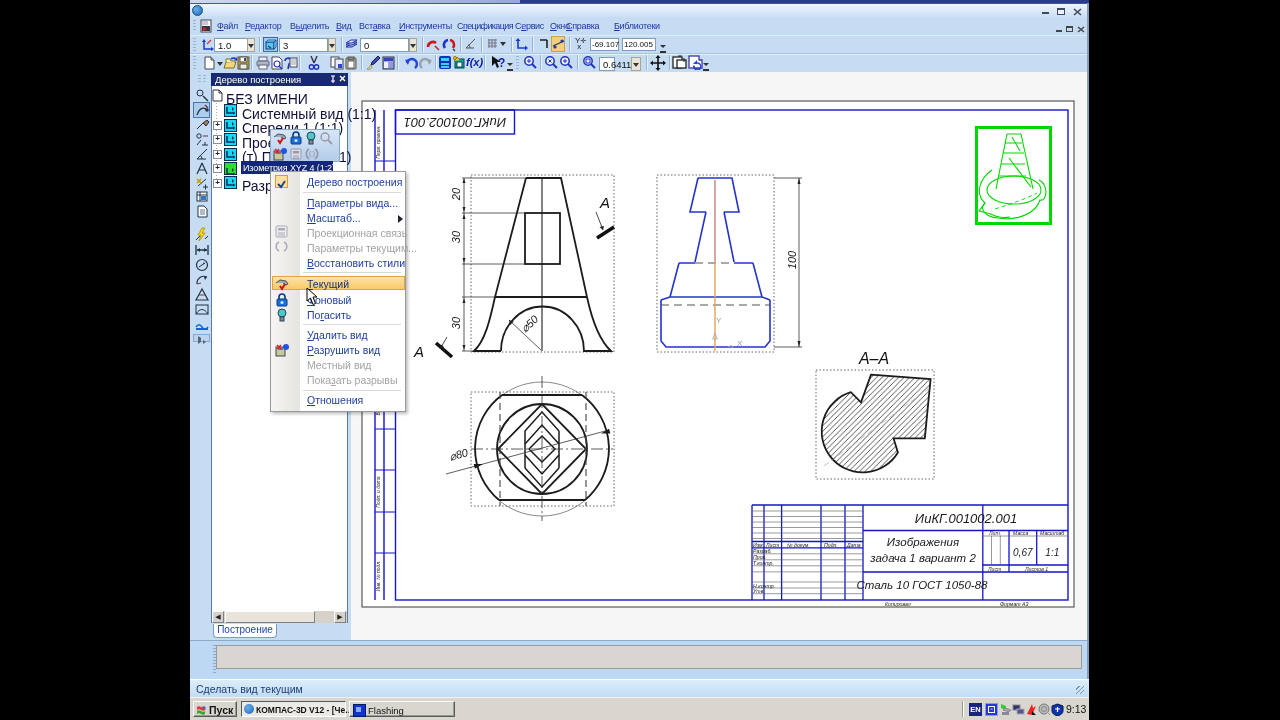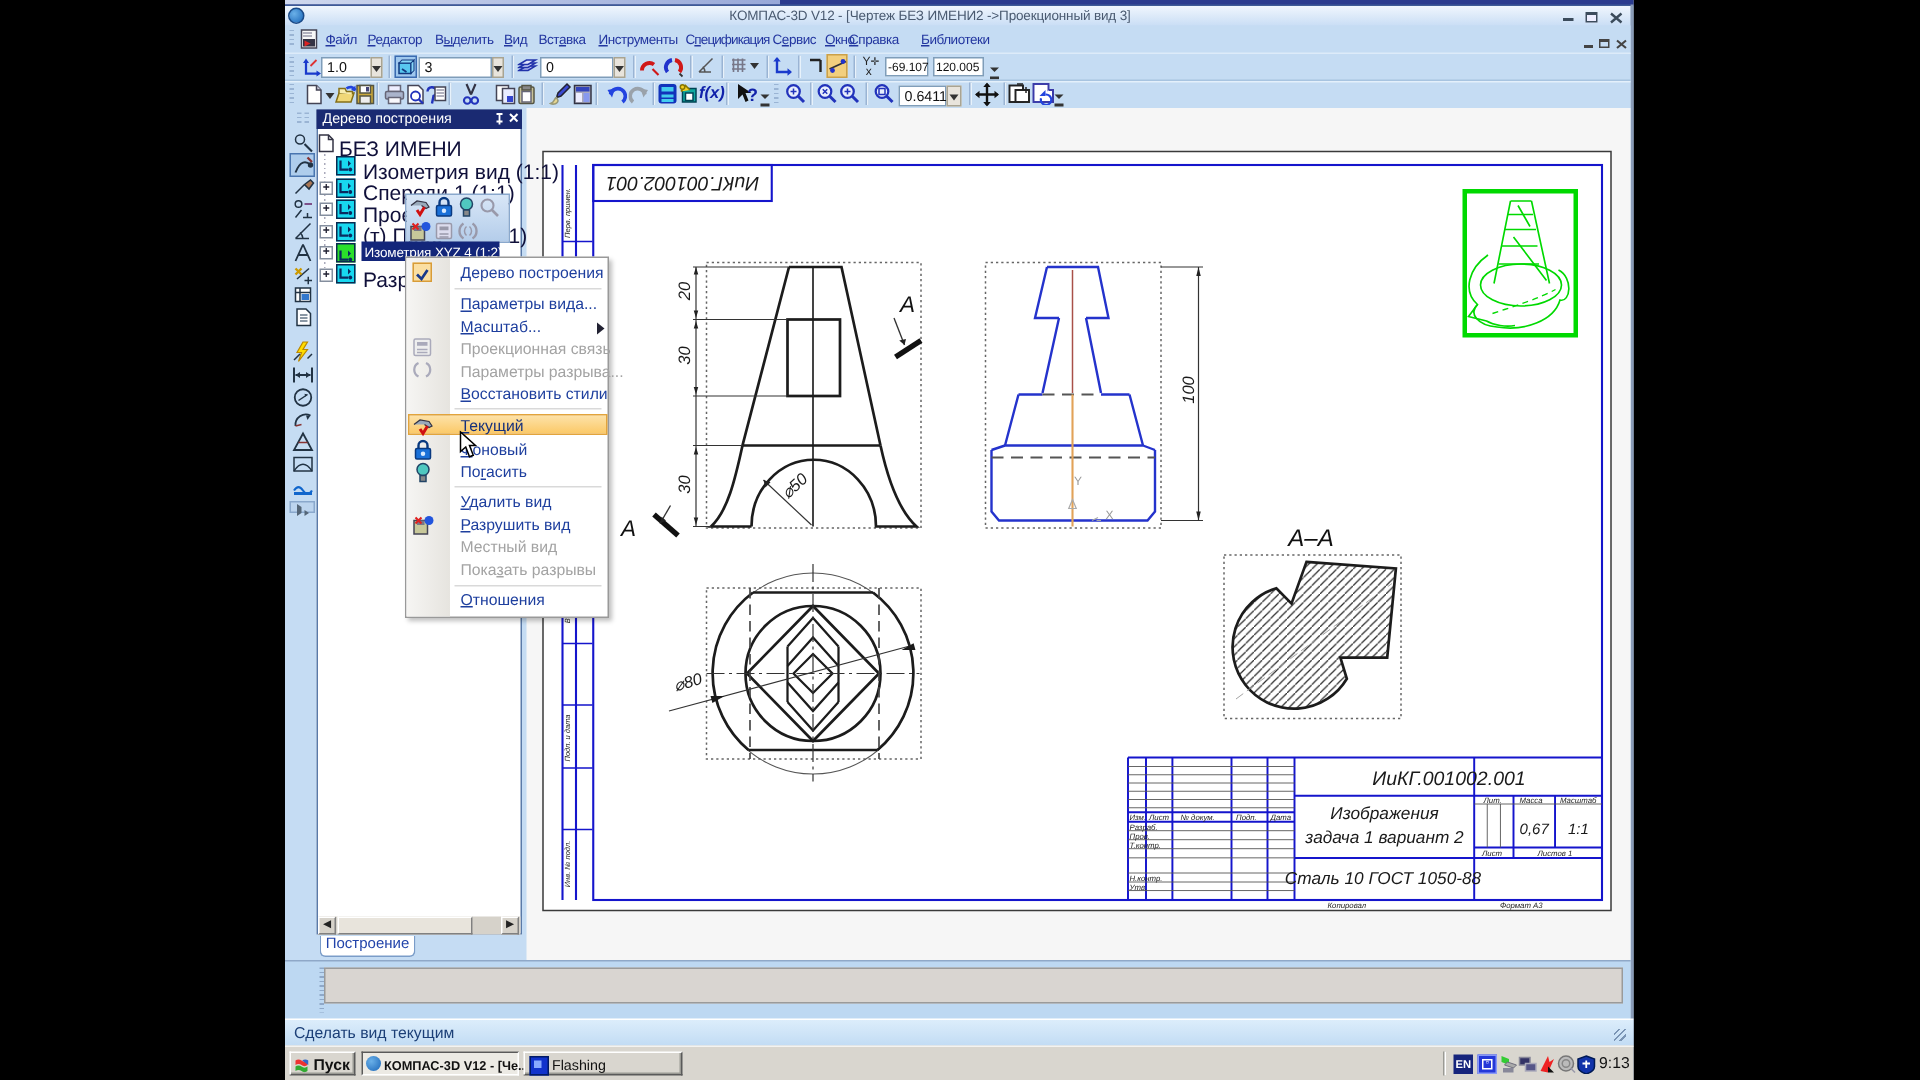--- a/index.html
+++ b/index.html
@@ -21,21 +21,20 @@
 .csep{position:absolute;left:32px;right:4px;height:1px;background:#d9d9d9}
 </style></head>
 <body>
 <div id="win">
 
  <div class="ab" style="left:0;top:0;width:899px;height:4px;background:#2b3b8e"></div>
  <div class="ab" style="left:0;top:0;width:330px;height:3px;background:linear-gradient(90deg,#cfd8ee,#98a8d8)"></div>
 
  <div class="ab" style="left:0;top:3px;width:897px;height:14px;background:linear-gradient(#f0f6fd,#cadef5);border-top:1px solid #3e5a96;box-sizing:border-box"></div>
  <div class="ab" style="left:2px;top:5px;width:11px;height:11px;border-radius:50%;background:radial-gradient(circle at 35% 35%,#6ab0e8,#1a66b8);border:1px solid #1a4a88;box-sizing:border-box"></div>
- <div class="ab" style="left:0;top:5px;width:860px;text-align:center;font-size:9px;color:#4a5a70;letter-spacing:-0.1px">КОМПАС-3D V12 - [Чертеж БЕЗ ИМЕНИ2 -&gt;Проекционный вид 3]</div>
 
  <div class="ab" style="left:852px;top:12px;width:7px;height:2px;background:#3c4c5c"></div>
  <div class="ab" style="left:867px;top:8px;width:8px;height:7px;border:1px solid #3c4c5c;border-top:2px solid #3c4c5c;box-sizing:border-box;background:#eef;"></div>
  <svg class="ab" style="left:883px;top:8px" width="9" height="8">
       <path d="M1,1 L8,7 M8,1 L1,7" stroke="#3c4c5c" stroke-width="1.6"></path>
     </svg>
 
  <div class="ab" style="left:897px;top:3px;width:2px;height:694px;background:#8a9cb8"></div>
 
  <div class="ab" style="left:0;top:17px;width:897px;height:18px;background:#c5dcf3"></div>
@@ -244,21 +243,21 @@
         <circle cx="6" cy="6" r="4.2" fill="#e8eefc" stroke="#2233bb" stroke-width="1.5"></circle>
         <path d="M9,9 l4,4" stroke="#2233bb" stroke-width="2"></path>
         <path d="M4,6 h4 M6,4 v4" stroke="#2233bb"></path>
       </svg>
   <div class="sep1" style="left:387px;top:2px;height:15px"></div>
   <svg class="ab" style="left:391px;top:2px" width="15" height="15">
         <circle cx="7" cy="6" r="4.2" fill="#e8eefc" stroke="#2233bb" stroke-width="1.5"></circle>
         <path d="M10,9 l4,4" stroke="#2233bb" stroke-width="2"></path>
         <rect x="5" y="4" width="4" height="4" fill="none" stroke="#2233bb"></rect>
       </svg>
-  <div class="fld" style="left:409px;top:4px;width:32px;height:14px">0.6411</div>
+  <div class="fld" style="left:409px;top:4px;width:16px;height:14px">0.6411</div>
   <div class="dbtn" style="left:441px;top:4px;width:10px;height:14px"></div>
   <div class="sep1" style="left:456px;top:2px;height:15px"></div>
   <svg class="ab" style="left:460px;top:2px" width="16" height="16">
         <path d="M8,1 v14 M1,8 h14" stroke="#111" stroke-width="1.6"></path>
         <path d="M8,0 l-2.5,3 h5z M8,16 l-2.5,-3 h5z M0,8 l3,-2.5 v5z M16,8 l-3,-2.5 v5z" fill="#111"></path>
       </svg>
   <div class="sep1" style="left:479px;top:2px;height:15px"></div>
   <svg class="ab" style="left:482px;top:2px" width="15" height="15">
         <rect x="1" y="2" width="9" height="11" fill="#fff" stroke="#222" stroke-width="1.3"></rect>
         <rect x="5" y="5" width="9" height="8" fill="#fff" stroke="#222" stroke-width="1.3"></rect>
@@ -546,21 +545,21 @@
       </svg>
   <div class="tritem" style="left:15px;top:19px">БЕЗ ИМЕНИ</div>
 
   <div class="vicon" style="left:13px;top:32px">
         <svg width="11" height="11">
           <path d="M2,2 v6 h5" stroke="#0a2a60" stroke-width="1.5" fill="none"></path>
           <circle cx="8.5" cy="8" r="1.3" fill="#0a2a60"></circle>
           <path d="M7,2 l2,2 -2,2" fill="#0a2a60"></path>
         </svg>
       </div>
-  <div class="tritem" style="left:31px;top:34px">Изометрия вид (1:1)</div>
+  <div class="tritem" style="left:31px;top:34px">Системный вид (1:1)</div>
   <div class="plus" style="left:2px;top:49px">+</div>
   <div class="vicon" style="left:13px;top:47px">
         <svg width="11" height="11">
           <path d="M2,2 v6 h5" stroke="#0a2a60" stroke-width="1.5" fill="none"></path>
           <circle cx="8.5" cy="8" r="1.3" fill="#0a2a60"></circle>
           <path d="M7,2 l2,2 -2,2" fill="#0a2a60"></path>
         </svg>
       </div>
   <div class="tritem" style="left:31px;top:48px">Спереди 1 (1:1)</div>
   <div class="plus" style="left:2px;top:63px">+</div>
@@ -713,21 +712,21 @@
  <div class="ab" style="left:127px;top:43px;width:0;height:0;border:4px solid transparent;border-left:5px solid #223"></div>
  <svg class="ab" style="left:4px;top:53px" width="13" height="13">
       <rect x="1" y="1" width="11" height="11" rx="1" fill="#eee" stroke="#aab"></rect>
       <rect x="3" y="3" width="7" height="2.5" fill="#aab"></rect>
       <path d="M3,8 h7 M3,10 h7" stroke="#aab"></path>
     </svg>
  <div class="cmi cmg" style="top:55px">Проекционная связь</div>
  <svg class="ab" style="left:4px;top:68px" width="13" height="13">
       <path d="M4,2 a5,5 0 0 0 0,9 M9,2 a5,5 0 0 1 0,9" stroke="#aab" stroke-width="1.5" fill="none"></path>
     </svg>
- <div class="cmi cmg" style="top:70px">Параметры разрыва...</div>
+ <div class="cmi cmg" style="top:70px">Параметры текущим...</div>
  <div class="cmi" style="top:85px"><u>В</u>осстановить стили</div>
  <div class="csep" style="top:100px"></div>
  <div class="ab" style="left:1px;top:104px;width:133px;height:14px;background:linear-gradient(#fde2a8,#fbc968);border:1px solid #e2a43c;box-sizing:border-box"></div>
  <svg class="ab" style="left:4px;top:105px" width="15" height="14">
       <path d="M1,6 l4,-3 6,1 2,3 -2,1 -3,-2" fill="#9ab" stroke="#334" stroke-width=".8"></path>
       <path d="M5,9 l2,3 3,-5" stroke="#d01010" stroke-width="2" fill="none"></path>
     </svg>
  <div class="cmi" style="top:106px;color:#15307c"><u>Т</u>екущий</div>
  <svg class="ab" style="left:4px;top:121px" width="14" height="14">
       <rect x="2" y="6" width="10" height="7" rx="1" fill="#1a70d8" stroke="#0a3a80"></rect>

